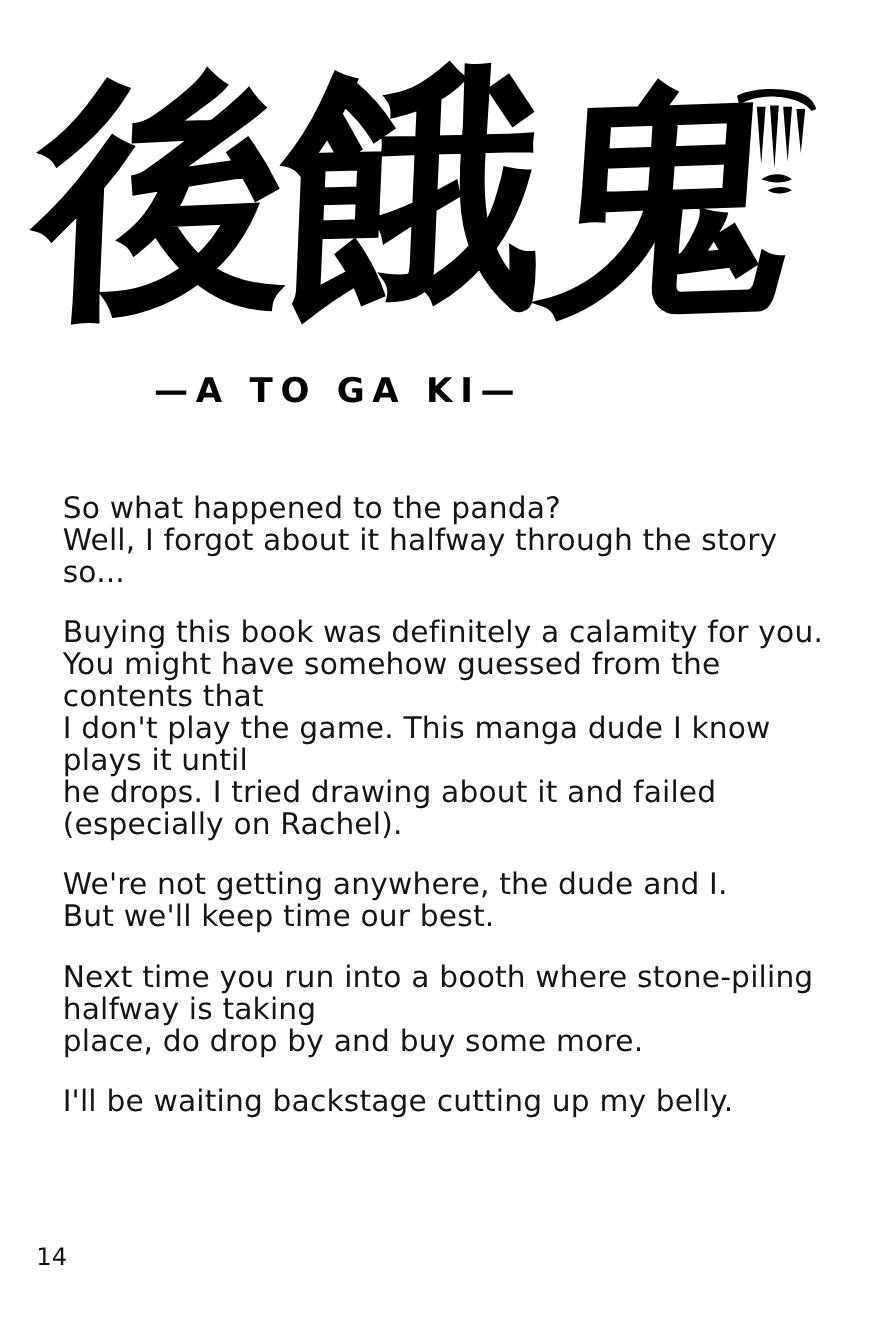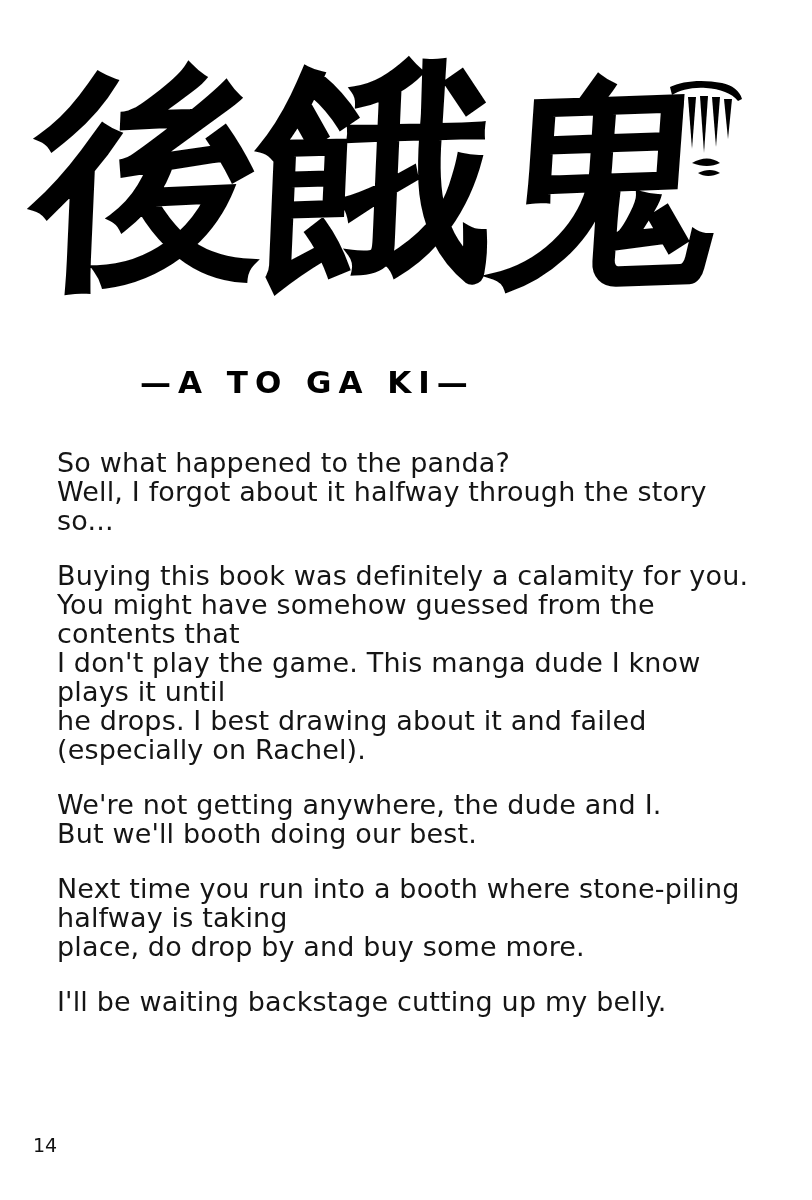--- a/index.html
+++ b/index.html
@@ -81,21 +81,20 @@
   .romaji {
     position: absolute;
     left: 110px;
     top: 282px;
     font-family: "DejaVu Sans", sans-serif;
     font-size: 31px;
     font-weight: 700;
     letter-spacing: 7px;
     color: #000000;
     white-space: nowrap;
-    margin-top: 27px;
   }
 
   
   .body-text {
     position: absolute;
     left: 57px;
     top: 448px;
     width: 706px;
     font-family: "DejaVu Sans", sans-serif;
     font-size: 27px;
@@ -108,21 +107,21 @@
     white-space: pre-wrap;
   }
   .para:last-child { margin-bottom: 0; }
 
   
   .page-number {
     position: absolute;
     left: 33px;
     bottom: 44px;
     font-family: "DejaVu Sans", sans-serif;
-    font-size: 19px;
+    font-size: 22px;
     color: #111111;
   }
 </style>
 </head>
 <body>
 
 <div class="page">
 
   <div class="title-block">
 
@@ -145,23 +144,23 @@
 
     <div class="romaji">—A TO  GA   KI—</div>
   </div>
 
   <div class="body-text">
     <p class="para">So what happened to the panda?
 Well, I forgot about it halfway through the story so...</p>
     <p class="para">Buying this book was definitely a calamity for you.
 You might have somehow guessed from the contents that
 I don't play the game. This manga dude I know plays it until
-he drops. I best drawing about it and failed (especially on Rachel).</p>
+he drops. I tried drawing about it and failed (especially on Rachel).</p>
     <p class="para">We're not getting anywhere, the dude and I.
-But we'll booth doing our best.</p>
+But we'll keep time our best.</p>
     <p class="para">Next time you run into a booth where stone-piling halfway is taking
 place, do drop by and buy some more.</p>
     <p class="para">I'll be waiting backstage cutting up my belly.</p>
   </div>
 
   <div class="page-number">14</div>
 
 </div>
 
 </body></html>

